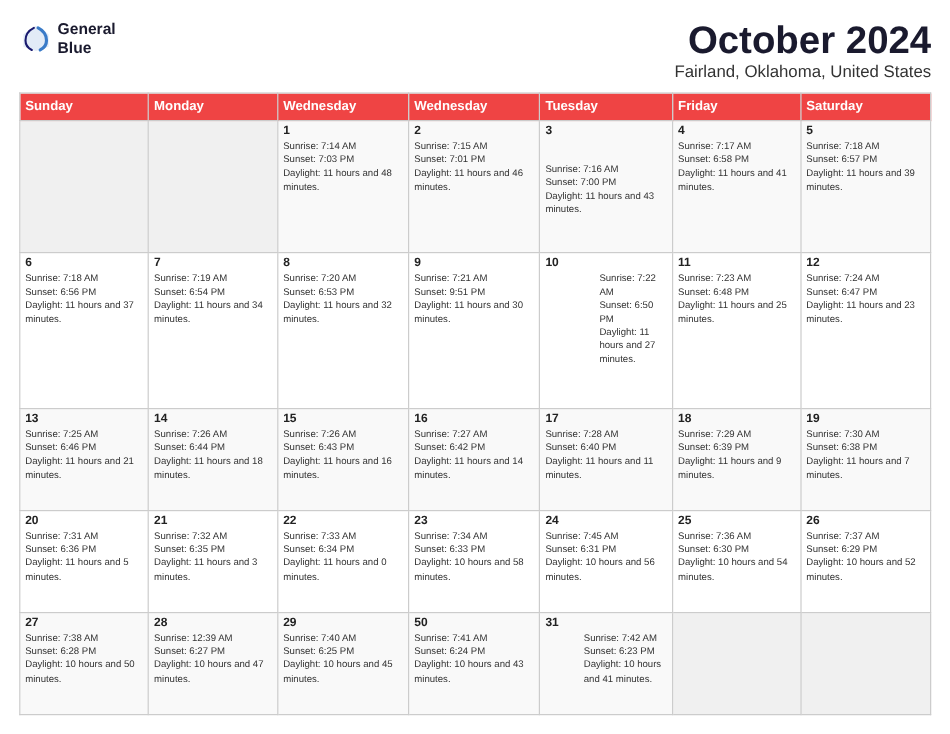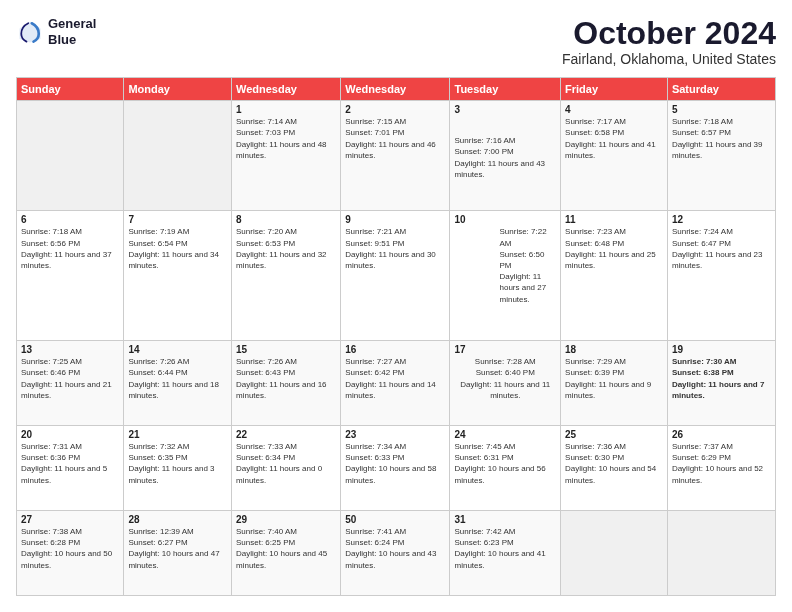--- a/index.html
+++ b/index.html
@@ -230,33 +230,33 @@
 Daylight: 11 hours and 16 minutes.</div>
           </td>
           <td>
             <span class="day-num">16</span>
             <div class="day-info" style="white-space: pre-line;">Sunrise: 7:27 AM
 Sunset: 6:42 PM
 Daylight: 11 hours and 14 minutes.</div>
           </td>
           <td>
             <span class="day-num">17</span>
-            <div class="day-info" style="white-space: pre-line; text-align: center;">Sunrise: 7:28 AM
+            <div class="day-info" style="white-space: pre-line;">Sunrise: 7:28 AM
 Sunset: 6:40 PM
 Daylight: 11 hours and 11 minutes.</div>
           </td>
           <td>
             <span class="day-num">18</span>
             <div class="day-info" style="white-space: pre-line;">Sunrise: 7:29 AM
 Sunset: 6:39 PM
 Daylight: 11 hours and 9 minutes.</div>
           </td>
           <td>
             <span class="day-num">19</span>
-            <div class="day-info" style="white-space: pre-line; font-weight: bold;">Sunrise: 7:30 AM
+            <div class="day-info" style="white-space: pre-line;">Sunrise: 7:30 AM
 Sunset: 6:38 PM
 Daylight: 11 hours and 7 minutes.</div>
           </td>
         </tr>
         <tr>
           <td>
             <span class="day-num">20</span>
             <div class="day-info" style="white-space: pre-line;">Sunrise: 7:31 AM
 Sunset: 6:36 PM
 Daylight: 11 hours and 5 minutes.</div>
@@ -318,21 +318,21 @@
 Daylight: 10 hours and 45 minutes.</div>
           </td>
           <td>
             <span class="day-num">50</span>
             <div class="day-info" style="white-space: pre-line;">Sunrise: 7:41 AM
 Sunset: 6:24 PM
 Daylight: 10 hours and 43 minutes.</div>
           </td>
           <td>
             <span class="day-num">31</span>
-            <div class="day-info" style="white-space: pre-line;">Sunrise: 7:42 AM
+            <div class="day-info" style="white-space: pre-line; margin-left: 32px;">Sunrise: 7:42 AM
 Sunset: 6:23 PM
 Daylight: 10 hours and 41 minutes.</div>
           </td>
           <td class="empty"></td>
           <td class="empty"></td>
         </tr>
       </tbody>
   </table>
 </div>
 

